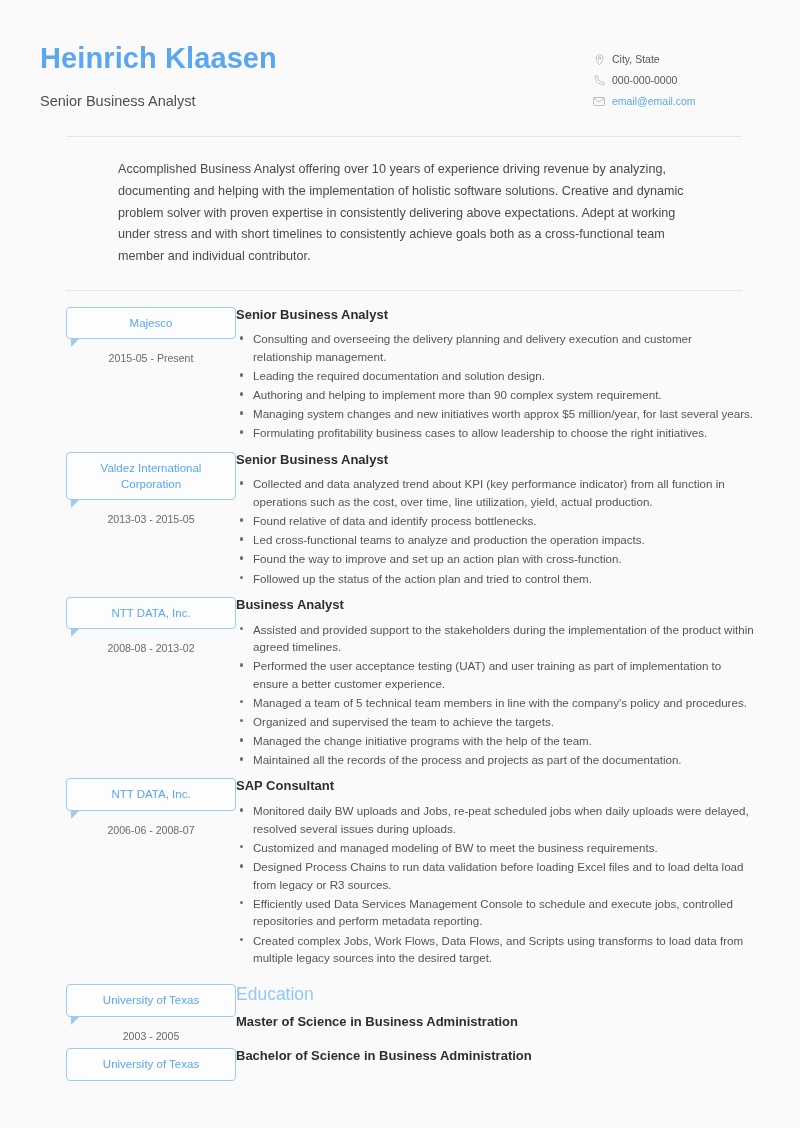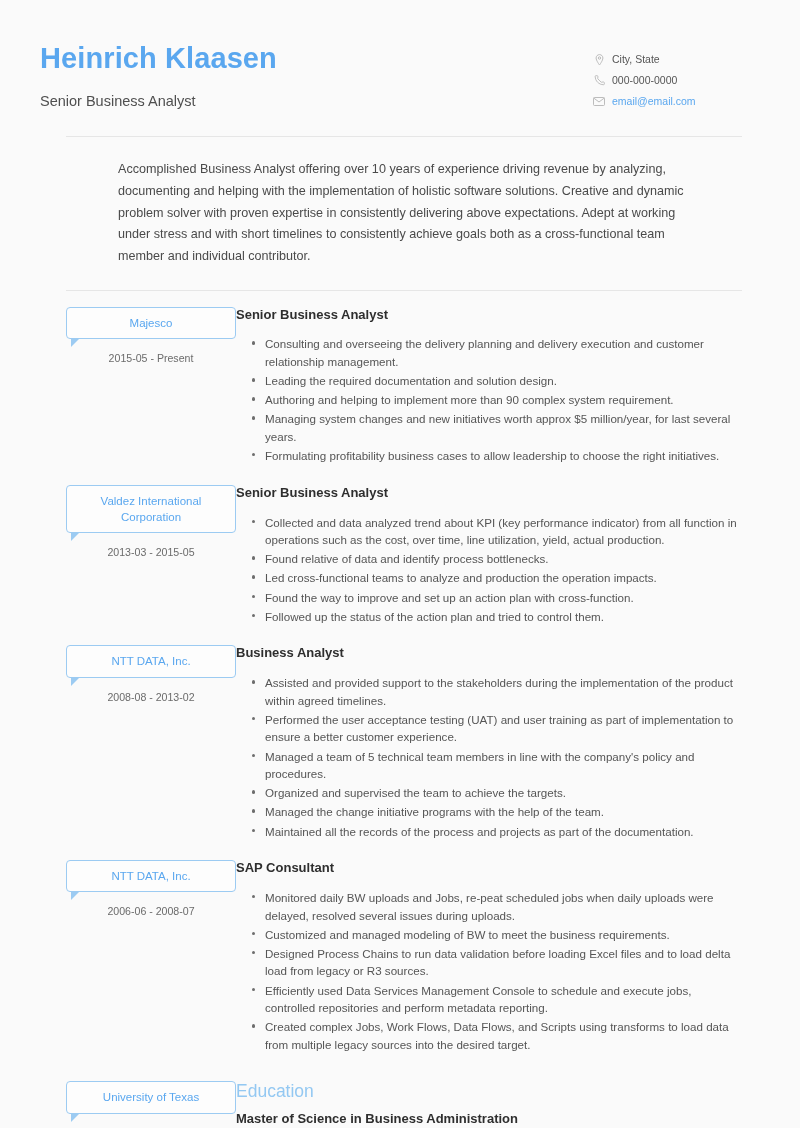--- a/index.html
+++ b/index.html
@@ -150,21 +150,21 @@
 
   .entry-title {
     font-size: 13px;
     font-weight: bold;
     color: #2e2e2e;
     margin: 0 0 7px 0;
     line-height: 1.3;
   }
   ul.bullets {
     list-style: none;
-    margin: 12px;
+    margin: 0;
     padding: 0;
   }
   ul.bullets li {
     position: relative;
     padding-left: 17px;
     font-size: 11.6px;
     line-height: 1.52;
     color: #555555;
     margin-bottom: 1.5px;
   }

